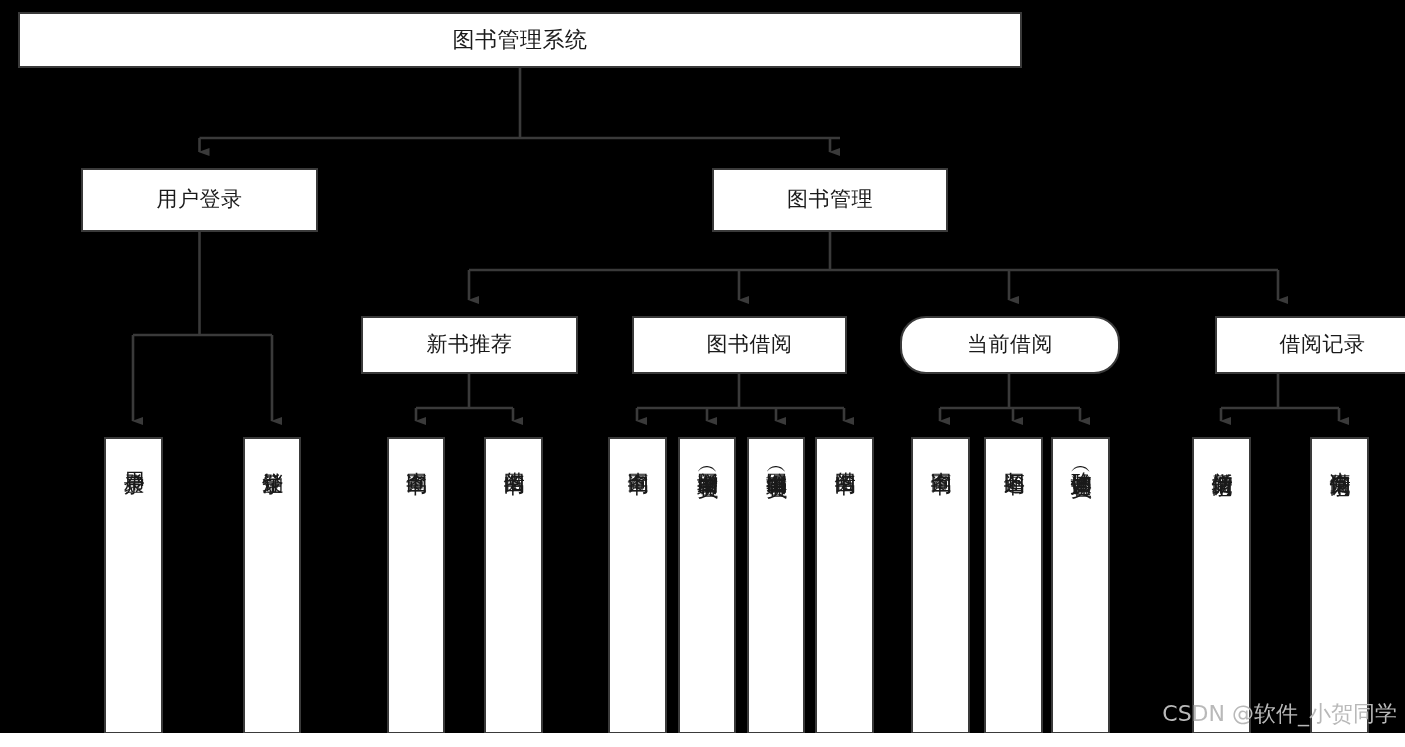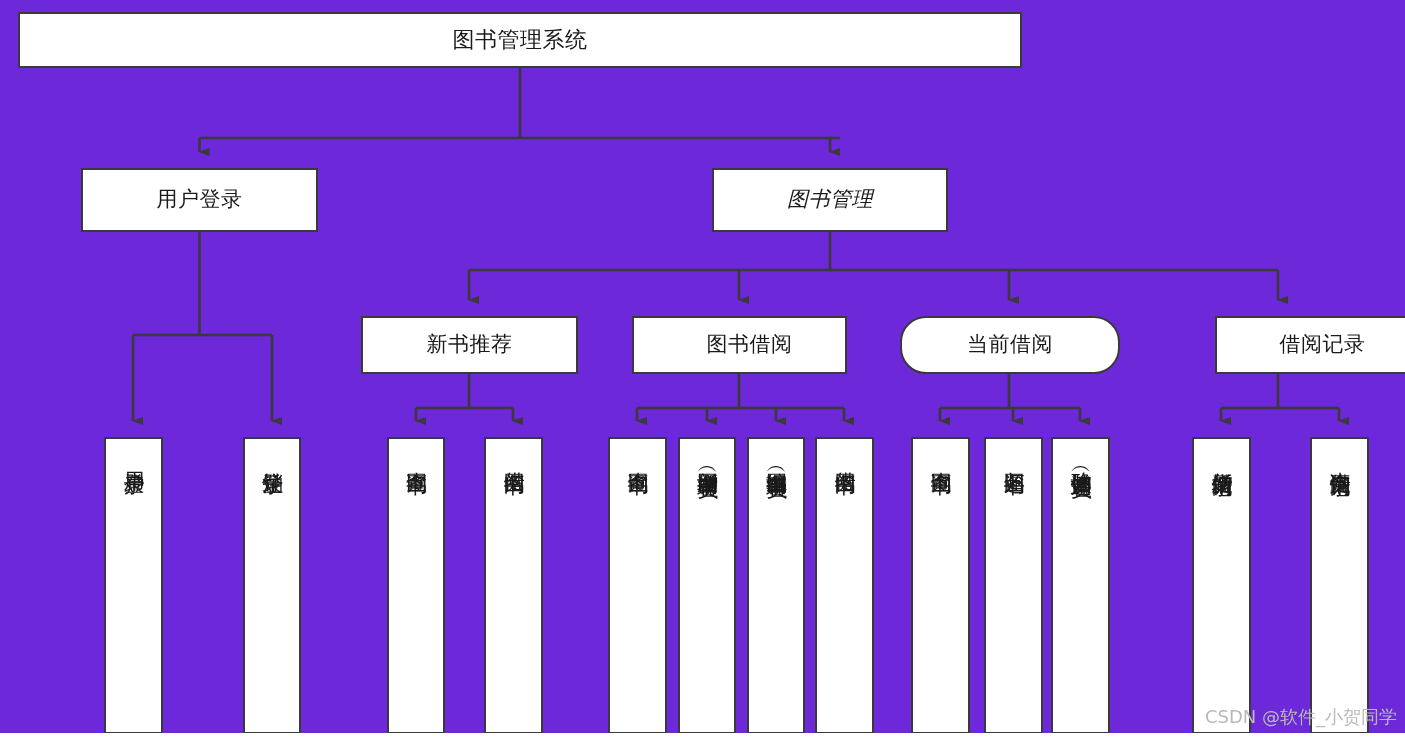--- a/index.html
+++ b/index.html
@@ -8,21 +8,21 @@
     padding: 0;
     background: #ffffff;
   }
   body {
     font-family: "DejaVu Sans", "Liberation Sans", sans-serif;
   }
   #canvas {
     position: relative;
     width: 1405px;
     height: 733px;
-    background: #6d28d9;
+    background: #000000;
     overflow: hidden;
   }
   #edges {
     position: absolute;
     left: 0;
     top: 0;
     width: 1405px;
     height: 747px;
     pointer-events: none;
   }
@@ -57,21 +57,21 @@
     font-size: 21px;
     line-height: 1.22;
     letter-spacing: 1px;
     white-space: nowrap;
     color: #1a1a1a;
   }
   #watermark {
     position: absolute;
     right: 8px;
     bottom: 4px;
-    font-size: 18px;
+    font-size: 22px;
     color: #b9b9b9;
     white-space: nowrap;
     z-index: 5;
     font-family: "DejaVu Sans", "Liberation Sans", sans-serif;
     margin-top: 13px;
   }
 </style>
 </head>
 <body>
 
@@ -128,21 +128,21 @@
     </g>
   </svg>
 
   <div class="node node-h node-root" id="node-root" style="left: 18px; top: 12px; width: 1004px; height: 56px;">
     <span>图书管理系统</span>
   </div>
 
   <div class="node node-h" id="node-l2-0" style="left: 81px; top: 168px; width: 237px; height: 64px;">
     <span>用户登录</span>
   </div>
-  <div class="node node-h" id="node-l2-1" style="left: 712px; top: 168px; width: 236px; height: 64px; font-style: italic;">
+  <div class="node node-h" id="node-l2-1" style="left: 712px; top: 168px; width: 236px; height: 64px;">
     <span>图书管理</span>
   </div>
 
   <div class="node node-h" id="node-l3-0" style="left: 361px; top: 316px; width: 217px; height: 58px;">
     <span>新书推荐</span>
   </div>
   <div class="node node-h" id="node-l3-1" style="left: 632px; top: 316px; width: 215px; height: 58px; padding-left: 20px;">
     <span>图书借阅</span>
   </div>
   <div class="node node-h" id="node-l3-2" style="left: 900px; top: 316px; width: 220px; height: 58px; border-radius: 26px;">

